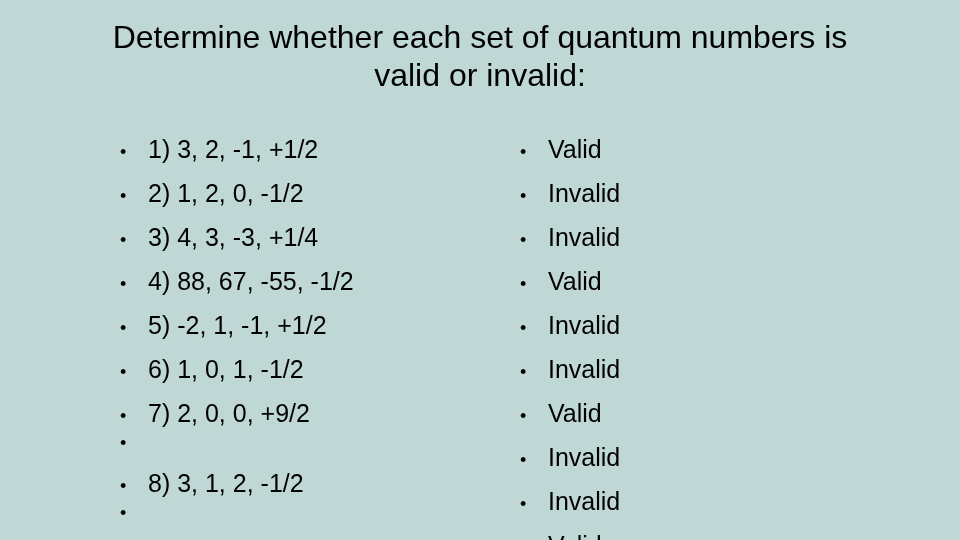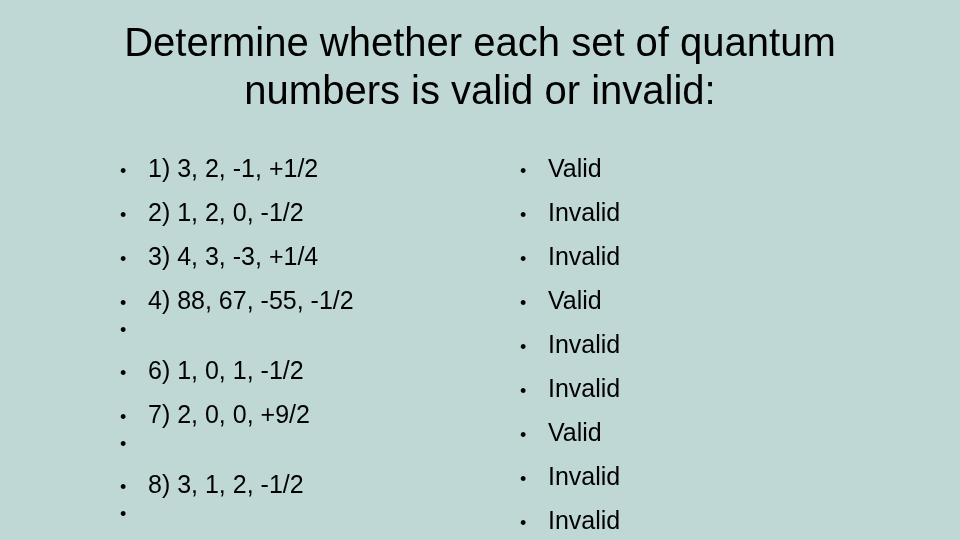--- a/index.html
+++ b/index.html
@@ -14,21 +14,21 @@
       font-family: Arial, sans-serif;
       color: #000;
       overflow: hidden;
     }
     .slide {
       width: 100%;
       height: 100%;
       padding: 18px 60px 30px 60px;
     }
     .title {
-      font-size: 40px;
+      font-size: 32px;
       text-align: center;
       line-height: 1.2;
       margin-bottom: 28px;
       padding: 0 40px;
       font-weight: normal;
     }
     .content {
       display: flex;
       padding-left: 60px;
     }
@@ -76,20 +76,21 @@
         <li>
             <span class="bullet">•</span>
             <span class="item-text">3)  4, 3, -3, +1/4</span>
           </li>
         <li>
             <span class="bullet">•</span>
             <span class="item-text">4)  88, 67, -55, -1/2</span>
           </li>
         <li>
             <span class="bullet">•</span>
+            <span class="item-text">5)  -2, 1, -1, +1/2</span>
           </li>
         <li>
             <span class="bullet">•</span>
             <span class="item-text">6)  1, 0, 1, -1/2</span>
           </li>
         <li>
             <span class="bullet">•</span>
             <span class="item-text">7)  2, 0, 0, +9/2</span>
           </li>
         <li>

